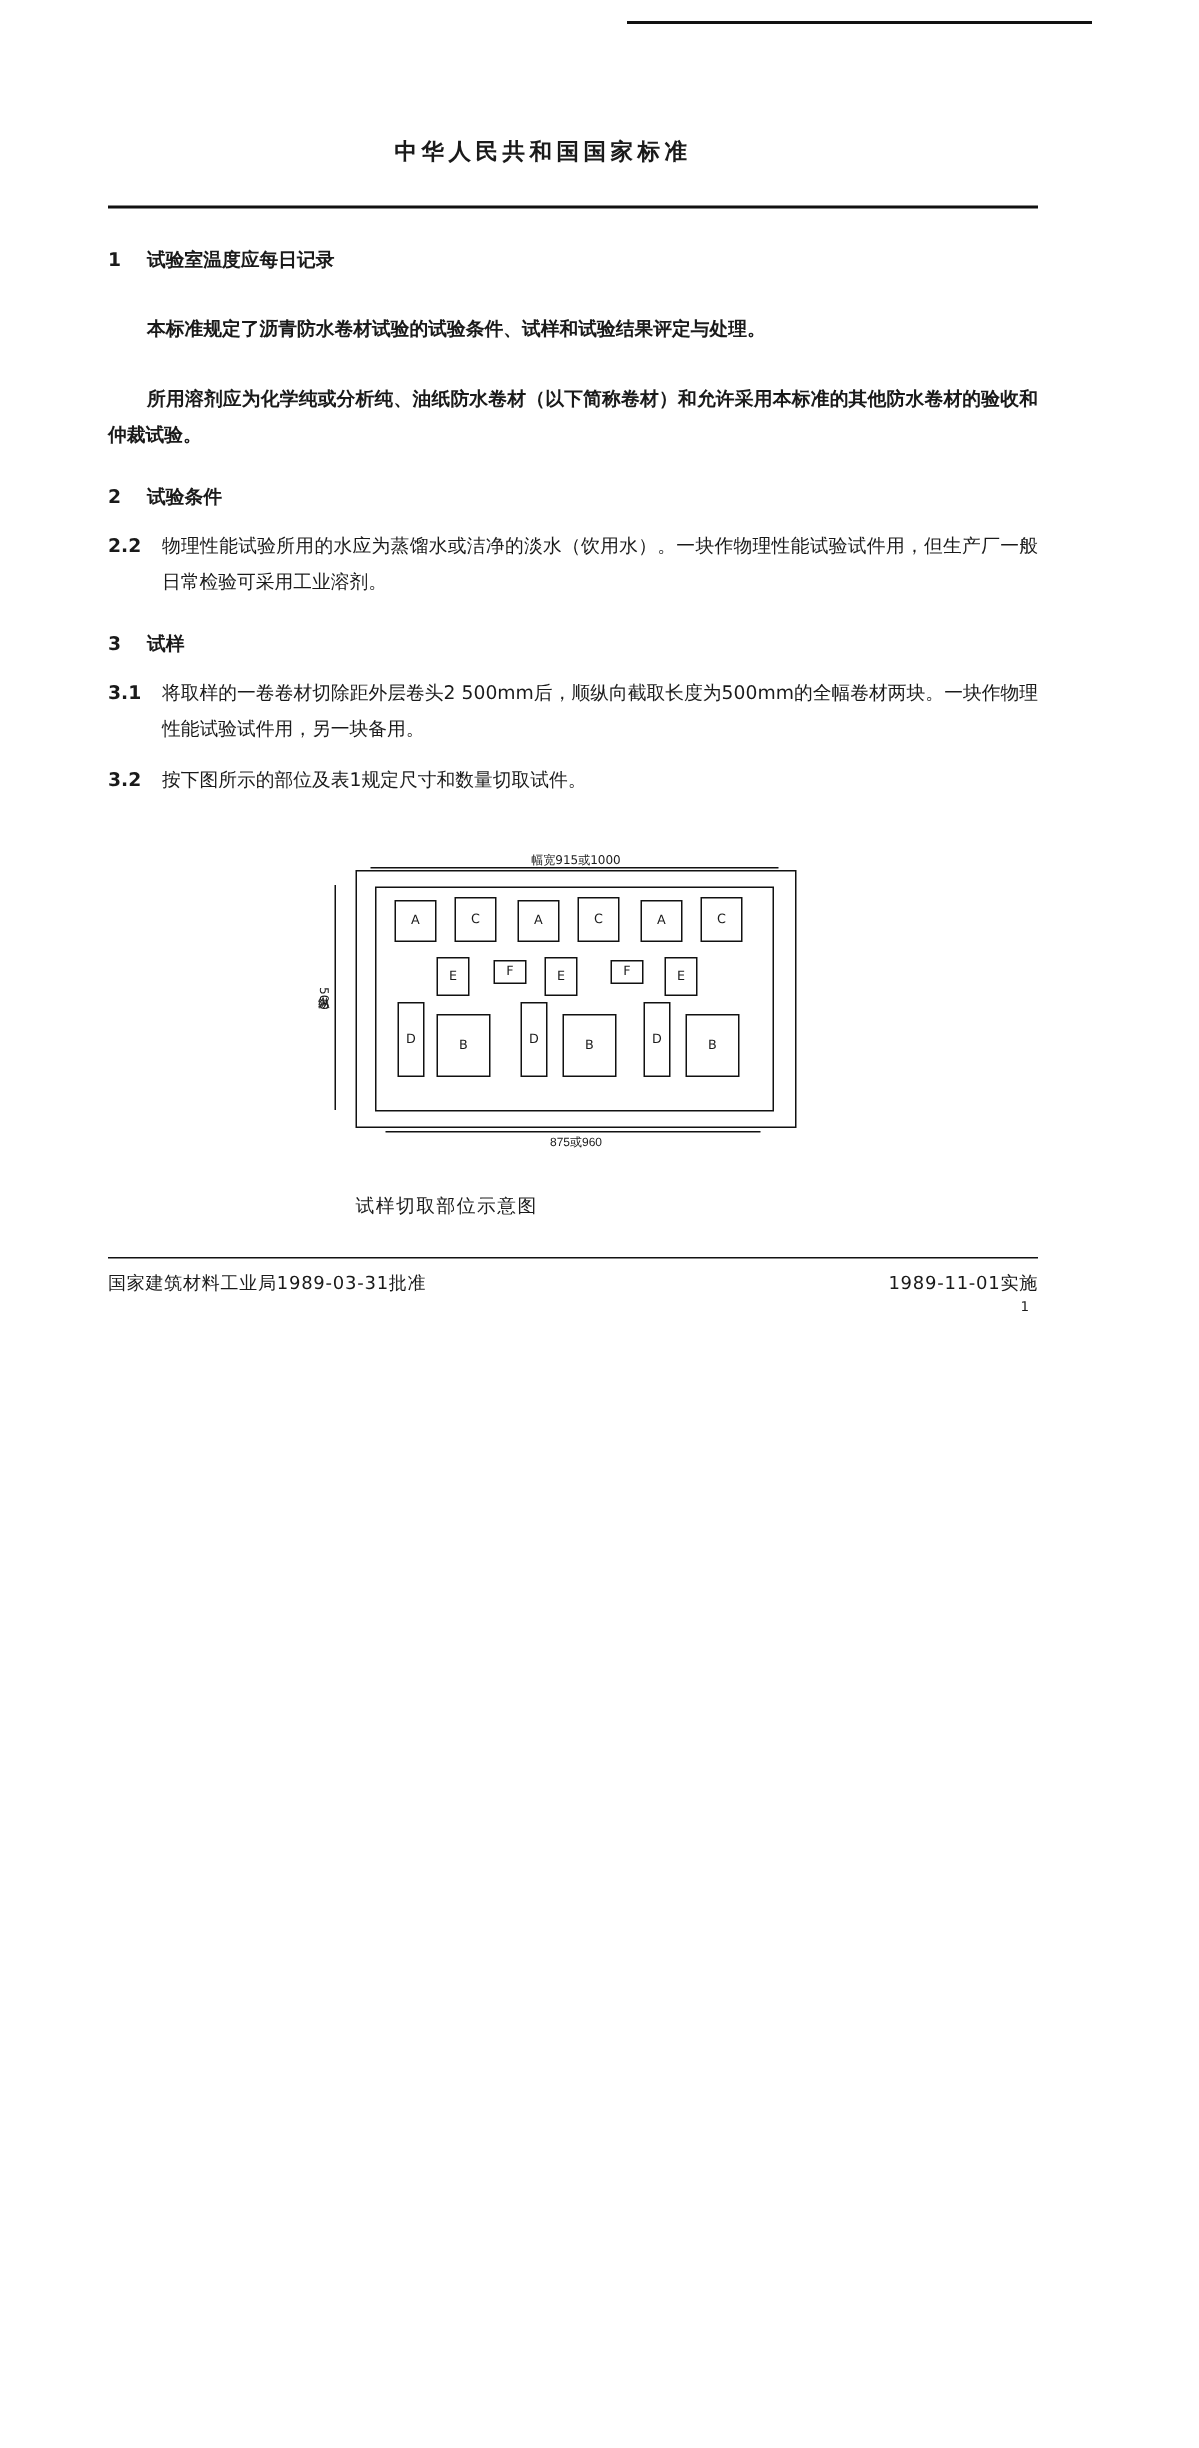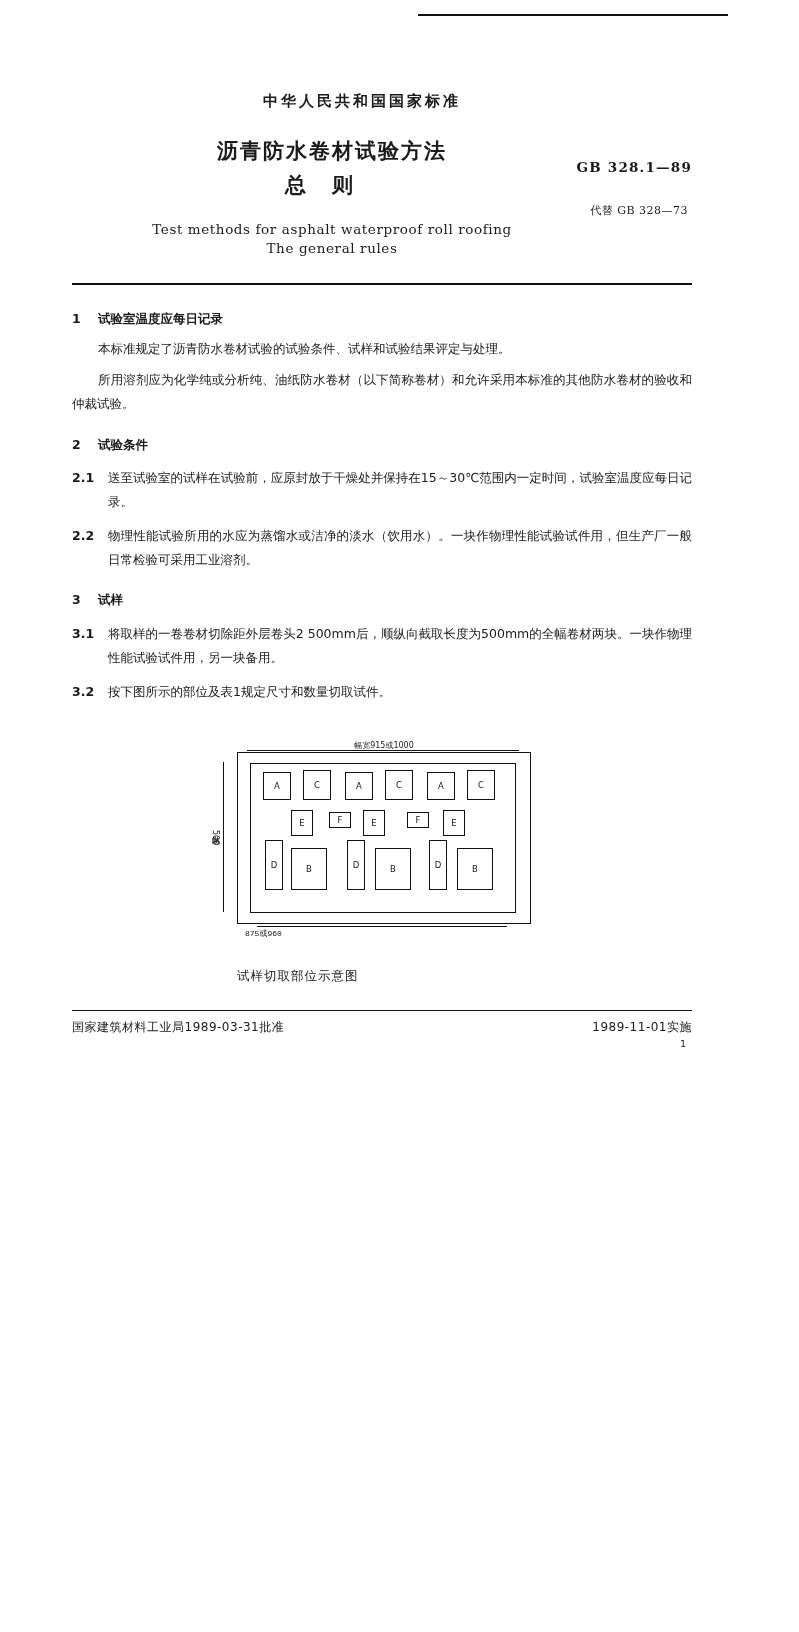--- a/index.html
+++ b/index.html
@@ -120,22 +120,23 @@
   .sec-head {
     font-weight: bold;
     margin-top: 16px;
     font-size: 12.5px;
   }
   .sec-head .num {
     display: inline-block;
     width: 26px;
   }
   .para {
-    margin-top: 6px;
+    margin-top: 22px;
     text-align: justify;
+    font-weight: bold;
   }
   .indent {
     text-indent: 26px;
   }
   .numpara {
     margin-top: 9px;
     text-align: justify;
     position: relative;
     padding-left: 36px;
   }
@@ -190,22 +191,23 @@
     left: 8px; top: 10px;
     width: 278px;
     font-family: "DejaVu Sans", sans-serif;
     font-size: 8px;
     text-align: center;
   }
   .dim-bottom {
     position: absolute;
     left: 8px; top: 198px;
     width: 278px;
-    font-family: Liberation Mono, monospace;
+    font-family: Liberation Sans, sans-serif;
     font-size: 8px;
+    text-align: center;
   }
   .dim-left {
     position: absolute;
     left: -28px; top: 100px;
     font-family: "DejaVu Sans", sans-serif;
     font-size: 8px;
     writing-mode: vertical-rl;
     text-orientation: mixed;
   }
   .arrow-line {
@@ -241,44 +243,33 @@
 <body>
 
 <div class="page">
 
   <div class="crop-top"></div>
 
   <div class="doc">
 
     <div class="national-head">中华人民共和国国家标准</div>
 
-    <div class="title-block">
-      <div class="main-title">沥青防水卷材试验方法</div>
-      <div class="main-title2">总则</div>
-      <div class="eng-title">Test methods for asphalt waterproof roll roofing</div>
-      <div class="eng-title2">The general rules</div>
-      <div class="std-code">GB 328.1—89</div>
-      <div class="std-replace">代替 GB 328—73</div>
-    </div>
 
     <div class="rule-thick"></div>
 
     <div class="body-text">
 
       <div class="sec-head">
         <span class="num">1</span><span>试验室温度应每日记录</span>
       </div>
       <div class="para indent">本标准规定了沥青防水卷材试验的试验条件、试样和试验结果评定与处理。</div>
       <div class="para indent">所用溶剂应为化学纯或分析纯、油纸防水卷材（以下简称卷材）和允许采用本标准的其他防水卷材的验收和仲裁试验。</div>
 
       <div class="sec-head">
         <span class="num">2</span><span>试验条件</span>
-      </div>
-      <div class="numpara">
-        <span class="n">2.1</span><span>送至试验室的试样在试验前，应原封放于干燥处并保持在15～30℃范围内一定时间，试验室温度应每日记录。</span>
       </div>
       <div class="numpara">
         <span class="n">2.2</span><span>物理性能试验所用的水应为蒸馏水或洁净的淡水（饮用水）。一块作物理性能试验试件用，但生产厂一般日常检验可采用工业溶剂。</span>
       </div>
 
       <div class="sec-head">
         <span class="num">3</span><span>试样</span>
       </div>
       <div class="numpara">
         <span class="n">3.1</span><span>将取样的一卷卷材切除距外层卷头2 500mm后，顺纵向截取长度为500mm的全幅卷材两块。一块作物理性能试验试件用，另一块备用。</span>

